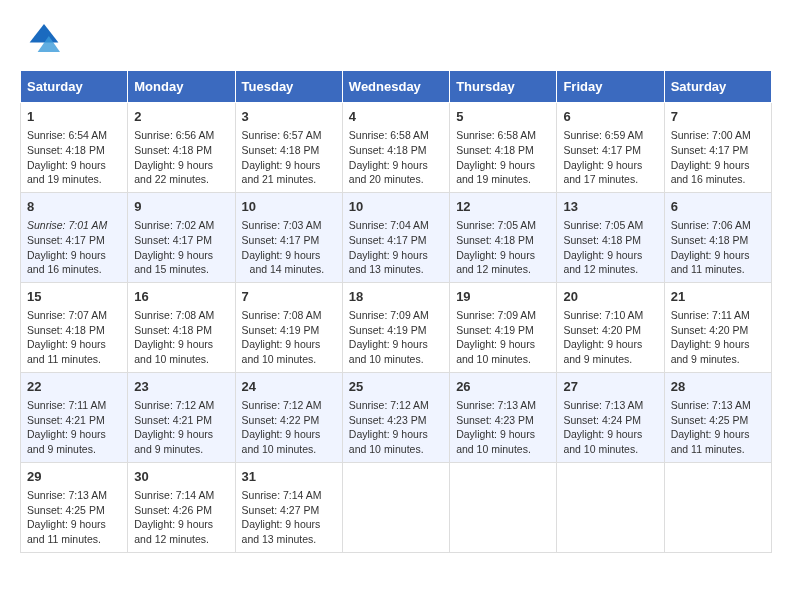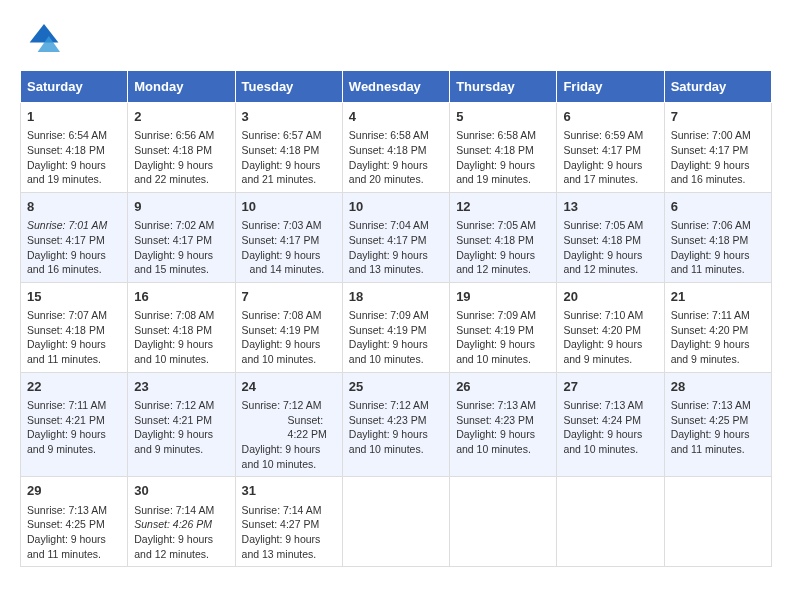--- a/index.html
+++ b/index.html
@@ -287,21 +287,21 @@
         <td>
           <span class="day-num">23</span>
           <span style="display: block;">Sunrise: 7:12 AM</span>
           <span style="display: block;">Sunset: 4:21 PM</span>
           <span style="display: block;">Daylight: 9 hours</span>
           <span style="display: block;">and 9 minutes.</span>
         </td>
         <td>
           <span class="day-num">24</span>
           <span style="display: block;">Sunrise: 7:12 AM</span>
-          <span style="display: block; margin-left: 46px;">Sunset: 4:22 PM</span>
+          <span style="display: block;">Sunset: 4:22 PM</span>
           <span style="display: block;">Daylight: 9 hours</span>
           <span style="display: block;">and 10 minutes.</span>
         </td>
         <td>
           <span class="day-num">25</span>
           <span style="display: block;">Sunrise: 7:12 AM</span>
           <span style="display: block;">Sunset: 4:23 PM</span>
           <span style="display: block;">Daylight: 9 hours</span>
           <span style="display: block;">and 10 minutes.</span>
         </td>
@@ -331,21 +331,21 @@
         <td>
           <span class="day-num">29</span>
           <span style="display: block;">Sunrise: 7:13 AM</span>
           <span style="display: block;">Sunset: 4:25 PM</span>
           <span style="display: block;">Daylight: 9 hours</span>
           <span style="display: block;">and 11 minutes.</span>
         </td>
         <td>
           <span class="day-num">30</span>
           <span style="display: block;">Sunrise: 7:14 AM</span>
-          <span style="display: block; font-style: italic;">Sunset: 4:26 PM</span>
+          <span style="display: block;">Sunset: 4:26 PM</span>
           <span style="display: block;">Daylight: 9 hours</span>
           <span style="display: block;">and 12 minutes.</span>
         </td>
         <td>
           <span class="day-num">31</span>
           <span style="display: block;">Sunrise: 7:14 AM</span>
           <span style="display: block;">Sunset: 4:27 PM</span>
           <span style="display: block;">Daylight: 9 hours</span>
           <span style="display: block;">and 13 minutes.</span>
         </td>

